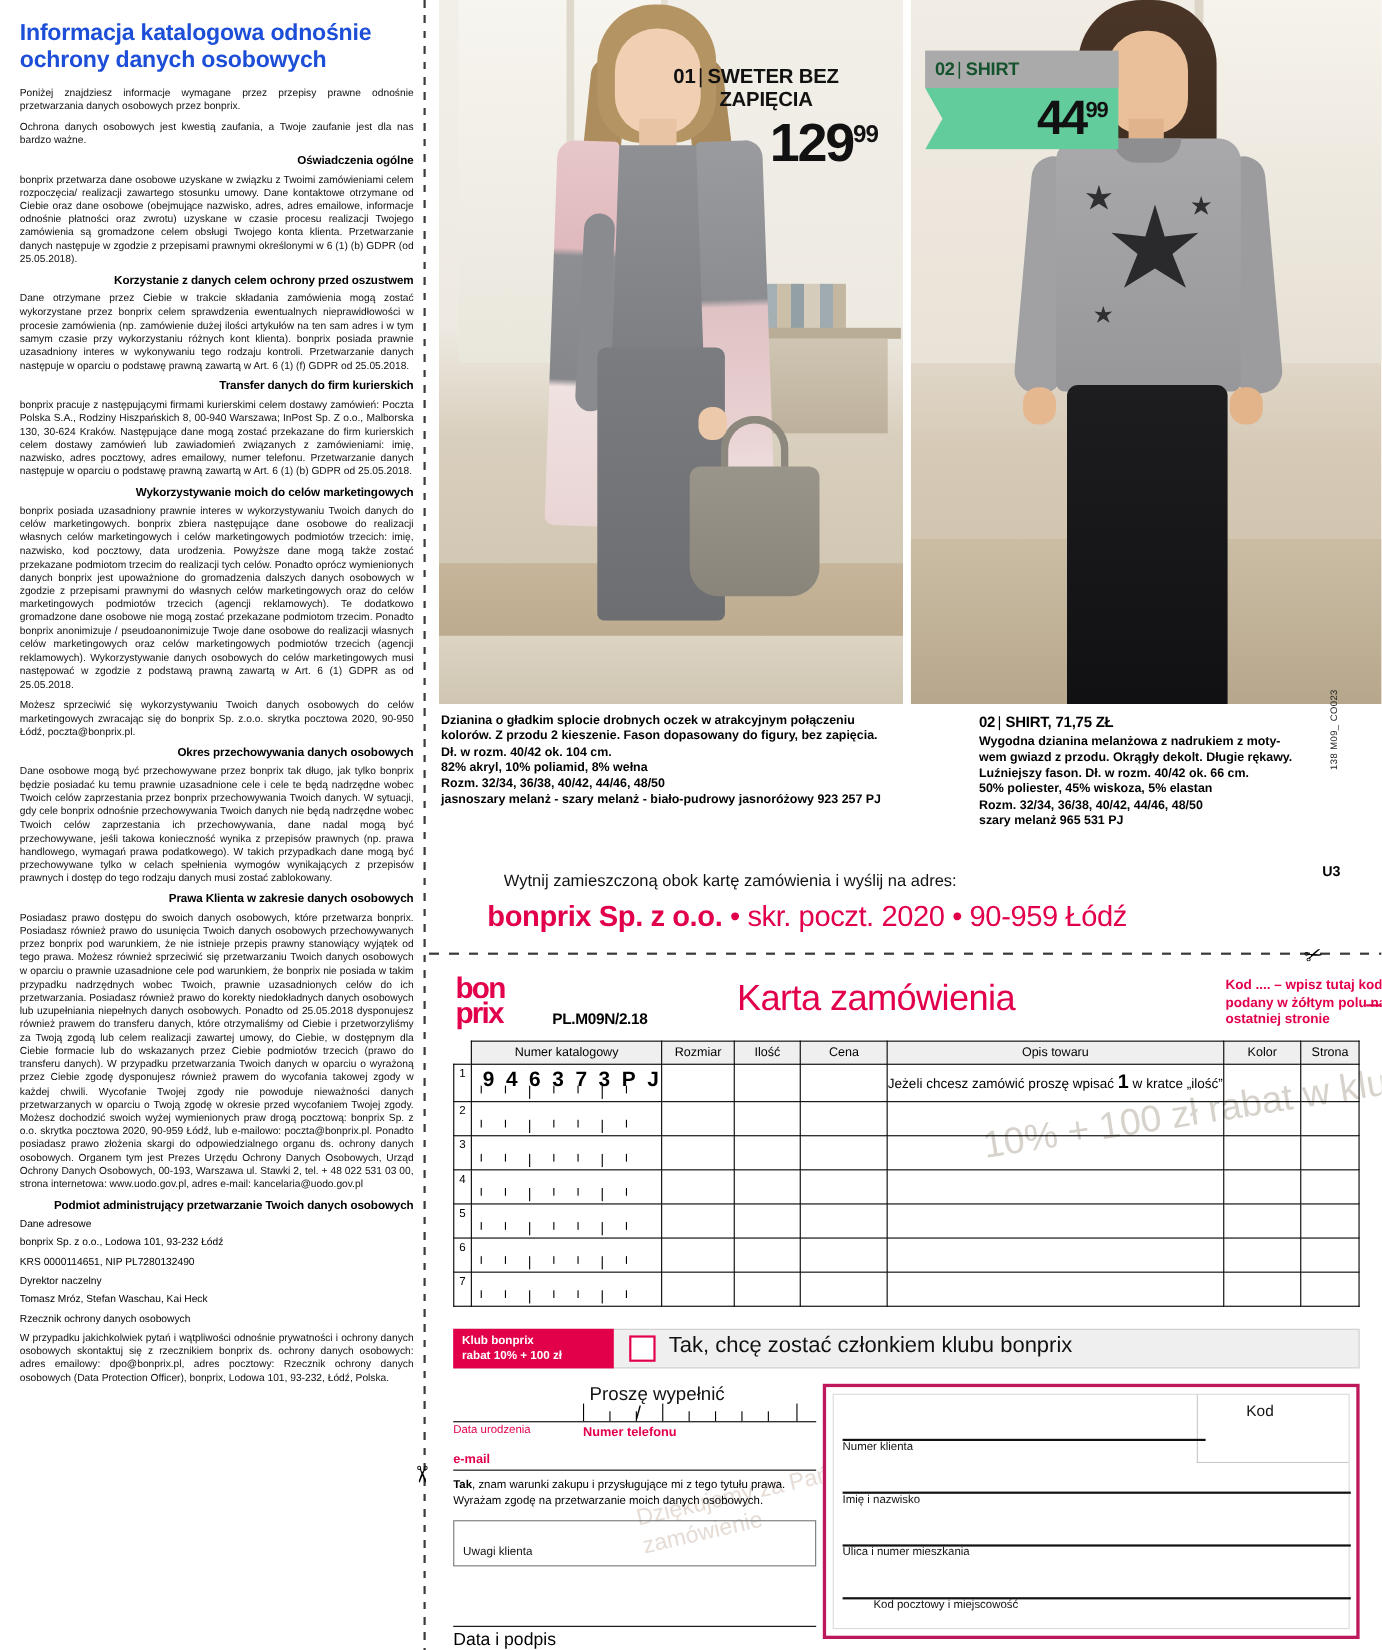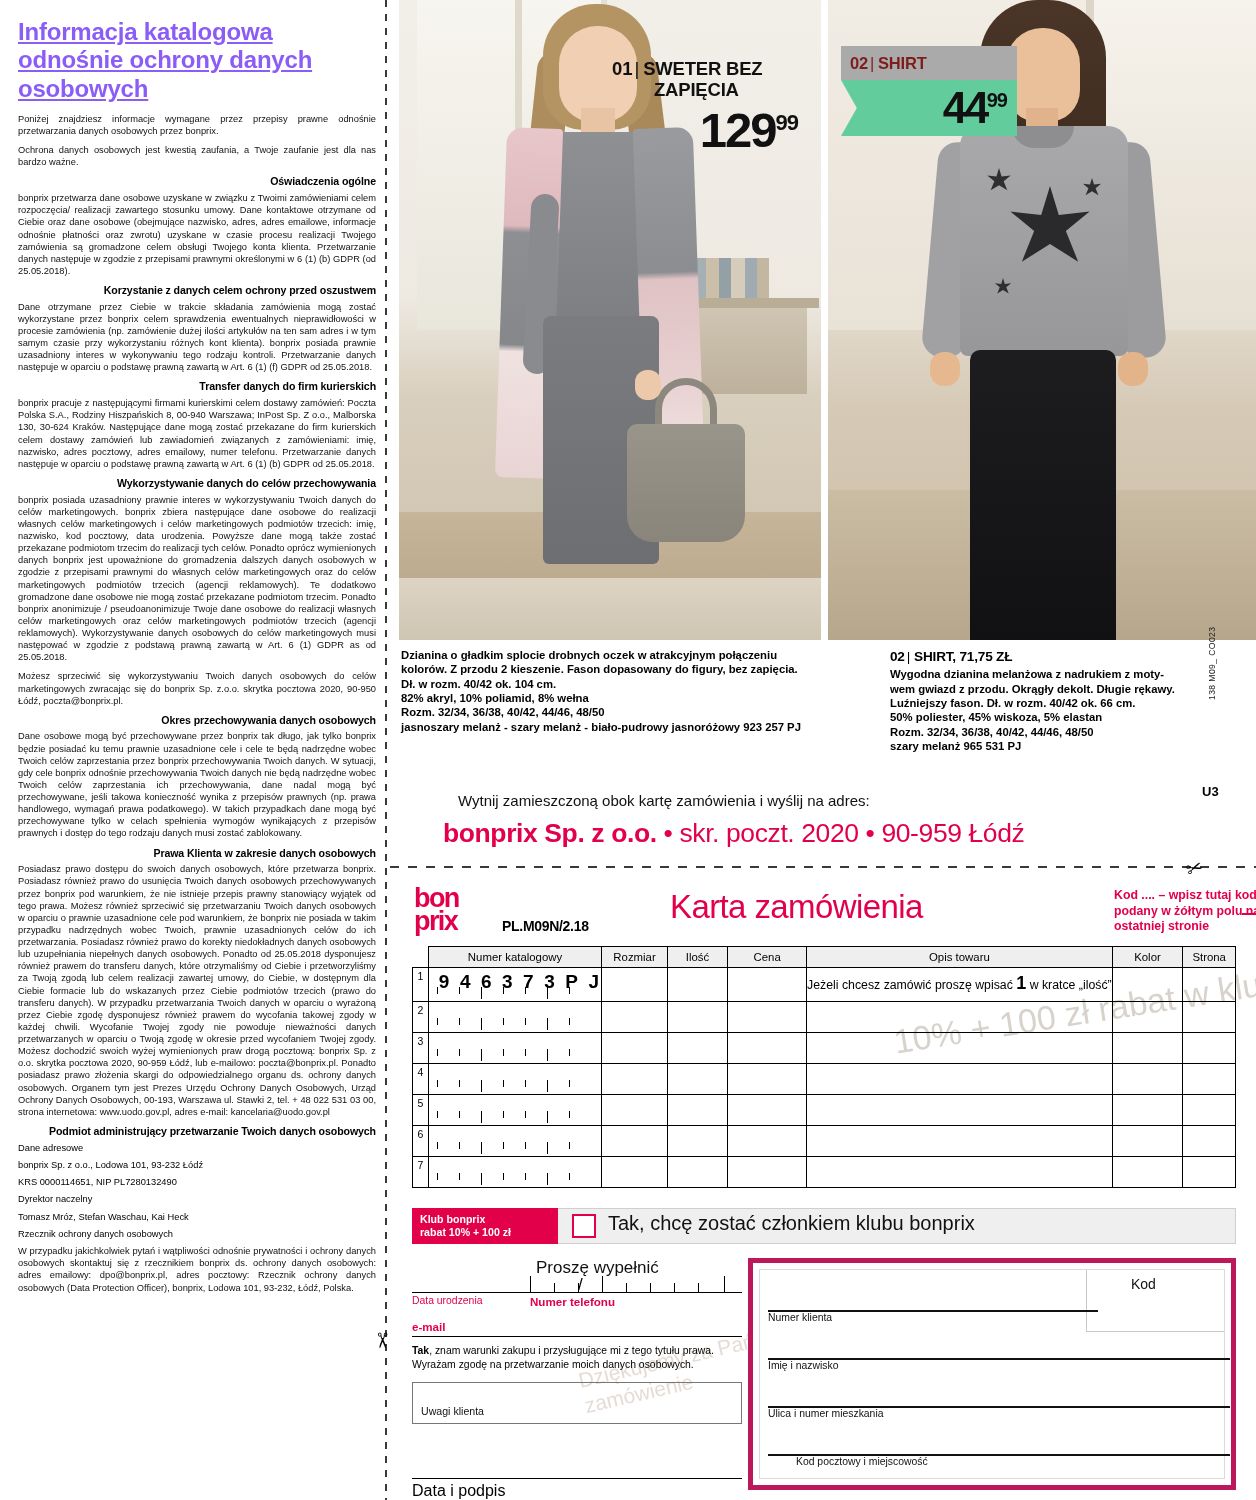--- a/index.html
+++ b/index.html
@@ -13,22 +13,22 @@
     position:relative;
   }
   .page { position:relative; width:1256px; height:1500px; }
 
   
   .left-col {
     position:absolute; left:0; top:0; width:392px; height:1500px;
     padding:18px 16px 0 18px;
   }
   .privacy-title {
-    color:#8b5cf6; font-size:24px; font-weight:bold; line-height:1.18;
-    letter-spacing:-0.2px; margin:0 0 10px 0;text-decoration:underline;
+    color:#1d4ed8; font-size:21px; font-weight:bold; line-height:1.18;
+    letter-spacing:-0.2px; margin:0 0 10px 0;
   }
   .p-body {
     font-size:9.3px; line-height:1.305; text-align:justify;
     margin:0 0 7px 0; color:#111;
   }
   .p-head {
     font-size:10.6px; font-weight:bold; line-height:1.2;
     margin:0 0 4px 0; color:#000; letter-spacing:-0.1px;text-align:right;
   }
   .p-plain {
@@ -183,21 +183,21 @@
   .price-a-val {
     font-size:49px; font-weight:bold; letter-spacing:-2px; line-height:1; margin-top:6px; color:#111;
     text-align:right; padding-right:4px;
   }
   .price-a-val sup { font-size:22px; letter-spacing:-1px; vertical-align:super; font-weight:bold;}
 
   .tag-02 {
     position:absolute; left:841px; top:46px; width:176px; height:34px;
     background:#aaaaaa; display:flex; align-items:center; padding-left:9px;
   }
-  .tag-02-text { font-size:16.5px; font-weight:bold; color:#7f1d1d; letter-spacing:-0.2px;}
+  .tag-02-text { font-size:16.5px; font-weight:bold; color:#14532d; letter-spacing:-0.2px;}
   .banner-green {
     position:absolute; left:841px; top:80px; width:176px; height:56px;
     background:#63cc9c;
     clip-path:polygon(0 0,100% 0,100% 100%,0 100%,9% 50%);
     display:flex; align-items:center; justify-content:flex-end; padding-right:10px;
   }
   .banner-green .val { font-size:44px; font-weight:bold; letter-spacing:-2.5px; line-height:1; color:#111;}
   .banner-green .val sup { font-size:20px; vertical-align:super; letter-spacing:-1px;}
 
   
@@ -334,21 +334,21 @@
   .uwagi-box {
     position:absolute; left:0; top:124px; width:330px; height:42px; border:1px solid #777;
     font-size:10.6px; padding:22px 0 0 8px; color:#111;
   }
   .signature-line { position:absolute; left:0; top:220px; width:330px; height:1px; background:#000;}
   .lbl-sign { position:absolute; left:0; top:224px; font-size:16px;}
 
   
   .addr-block {
     position:absolute; left:356px; top:384px; width:488px; height:232px;
-    border:5px solid #be185d; background:#fff; padding:6px;
+    border:3px solid #be185d; background:#fff; padding:6px;
   }
   .addr-inner { position:relative; width:100%; height:100%; border:1px solid #dadada; }
   .kod-box {
     position:absolute; right:0; top:0; width:138px; height:62px; border-left:1px solid #c8c8c8;
     border-bottom:1px solid #c8c8c8;
   }
   .kod-lbl { position:absolute; left:44px; top:6px; font-size:14px; color:#111;}
   .af { position:absolute; left:8px; width:330px; }
   .af .ln { position:absolute; left:0; width:100%; height:1.5px; background:#111;}
   .af .lb { position:absolute; left:0; font-size:10.4px; color:#111;}
@@ -366,21 +366,21 @@
 
     <div class="p-head">Oświadczenia ogólne</div>
     <p class="p-body">bonprix przetwarza dane osobowe uzyskane w związku z Twoimi zamówieniami celem rozpoczęcia/ realizacji zawartego stosunku umowy. Dane kontaktowe otrzymane od Ciebie oraz dane osobowe (obejmujące nazwisko, adres, adres emailowe, informacje odnośnie płatności oraz zwrotu) uzyskane w czasie procesu realizacji Twojego zamówienia są gromadzone celem obsługi Twojego konta klienta. Przetwarzanie danych następuje w zgodzie z przepisami prawnymi określonymi w  6 (1) (b) GDPR (od 25.05.2018).</p>
 
     <div class="p-head">Korzystanie z danych celem ochrony przed oszustwem</div>
     <p class="p-body">Dane otrzymane przez Ciebie w trakcie składania zamówienia mogą zostać wykorzystane przez bonprix celem sprawdzenia ewentualnych nieprawidłowości w procesie zamówienia (np. zamówienie dużej ilości artykułów na ten sam adres i w tym samym czasie przy wykorzystaniu różnych kont klienta). bonprix posiada prawnie uzasadniony interes w wykonywaniu tego rodzaju kontroli. Przetwarzanie danych następuje w oparciu o podstawę prawną zawartą w Art. 6 (1) (f) GDPR od 25.05.2018.</p>
 
     <div class="p-head">Transfer danych do firm kurierskich</div>
     <p class="p-body">bonprix pracuje z następującymi firmami kurierskimi celem dostawy zamówień: Poczta Polska S.A., Rodziny Hiszpańskich 8, 00-940 Warszawa; InPost Sp. Z o.o., Malborska 130, 30-624 Kraków. Następujące dane mogą zostać przekazane do firm kurierskich celem dostawy zamówień lub zawiadomień związanych z zamówieniami: imię, nazwisko, adres pocztowy, adres emailowy, numer telefonu. Przetwarzanie danych następuje w oparciu o podstawę prawną zawartą w Art. 6 (1) (b) GDPR od 25.05.2018.</p>
 
-    <div class="p-head">Wykorzystywanie danych do celów przechowywania</div>
+    <div class="p-head">Wykorzystywanie moich do celów marketingowych</div>
     <p class="p-body">bonprix posiada uzasadniony prawnie interes w wykorzystywaniu Twoich danych do celów marketingowych. bonprix zbiera następujące dane osobowe do realizacji własnych celów marketingowych i celów marketingowych podmiotów trzecich: imię, nazwisko, kod pocztowy, data urodzenia. Powyższe dane mogą także zostać przekazane podmiotom trzecim do realizacji tych celów. Ponadto oprócz wymienionych danych bonprix jest upoważnione do gromadzenia dalszych danych osobowych w zgodzie z przepisami prawnymi do własnych celów marketingowych oraz do celów marketingowych podmiotów trzecich (agencji reklamowych). Te dodatkowo gromadzone dane osobowe nie mogą zostać przekazane podmiotom trzecim. Ponadto bonprix anonimizuje / pseudoanonimizuje  Twoje dane osobowe do realizacji własnych celów marketingowych oraz celów marketingowych podmiotów trzecich (agencji reklamowych). Wykorzystywanie danych osobowych do celów marketingowych musi następować w zgodzie z podstawą prawną zawartą w Art. 6 (1) GDPR as od 25.05.2018.</p>
 
     <p class="p-body">Możesz sprzeciwić się wykorzystywaniu Twoich danych osobowych do celów marketingowych zwracając się do bonprix Sp. z.o.o. skrytka pocztowa 2020, 90-950 Łódź, poczta@bonprix.pl.</p>
 
     <div class="p-head">Okres przechowywania danych osobowych</div>
     <p class="p-body">Dane osobowe mogą być przechowywane przez bonprix tak długo, jak tylko bonprix będzie posiadać ku temu prawnie uzasadnione cele i cele te będą nadrzędne wobec Twoich celów zaprzestania przez bonprix przechowywania Twoich danych. W sytuacji, gdy cele bonprix odnośnie przechowywania Twoich danych nie będą nadrzędne wobec Twoich celów zaprzestania ich przechowywania, dane  nadal mogą być przechowywane, jeśli takowa konieczność wynika z przepisów prawnych (np. prawa handlowego, wymagań prawa podatkowego). W takich przypadkach dane mogą być przechowywane tylko w celach spełnienia wymogów wynikających z przepisów prawnych i dostęp do tego rodzaju danych musi zostać zablokowany.</p>
 
     <div class="p-head">Prawa Klienta w zakresie danych osobowych</div>
     <p class="p-body">Posiadasz prawo dostępu do swoich danych osobowych, które przetwarza bonprix. Posiadasz również prawo do usunięcia Twoich danych osobowych przechowywanych przez bonprix pod warunkiem, że nie istnieje przepis prawny stanowiący wyjątek od tego prawa.  Możesz również sprzeciwić się przetwarzaniu Twoich danych osobowych w oparciu o prawnie uzasadnione cele pod warunkiem, że bonprix nie posiada w takim przypadku nadrzędnych wobec Twoich, prawnie uzasadnionych celów do ich przetwarzania. Posiadasz również prawo do korekty  niedokładnych danych osobowych lub uzupełniania niepełnych danych osobowych.  Ponadto od 25.05.2018 dysponujesz również prawem do transferu danych, które otrzymaliśmy od Ciebie i przetworzyliśmy za Twoją zgodą lub celem realizacji zawartej umowy, do Ciebie, w dostępnym dla Ciebie formacie lub  do wskazanych przez Ciebie podmiotów trzecich (prawo do transferu danych). W przypadku przetwarzania Twoich danych w oparciu o  wyrażoną przez Ciebie zgodę dysponujesz również prawem do wycofania takowej zgody w każdej chwili. Wycofanie Twojej zgody nie powoduje nieważności danych przetwarzanych w oparciu o Twoją zgodę w okresie przed wycofaniem Twojej zgody. Możesz dochodzić swoich wyżej wymienionych praw drogą pocztową:  bonprix Sp. z o.o. skrytka pocztowa 2020, 90-959 Łódź, lub e-mailowo: poczta@bonprix.pl. Ponadto posiadasz prawo złożenia skargi do odpowiedzialnego organu ds. ochrony danych osobowych. Organem tym jest Prezes Urzędu Ochrony Danych Osobowych, Urząd Ochrony Danych Osobowych, 00-193, Warszawa ul. Stawki 2, tel. + 48 022 531 03 00, strona internetowa: www.uodo.gov.pl, adres e-mail: kancelaria@uodo.gov.pl</p>
 

